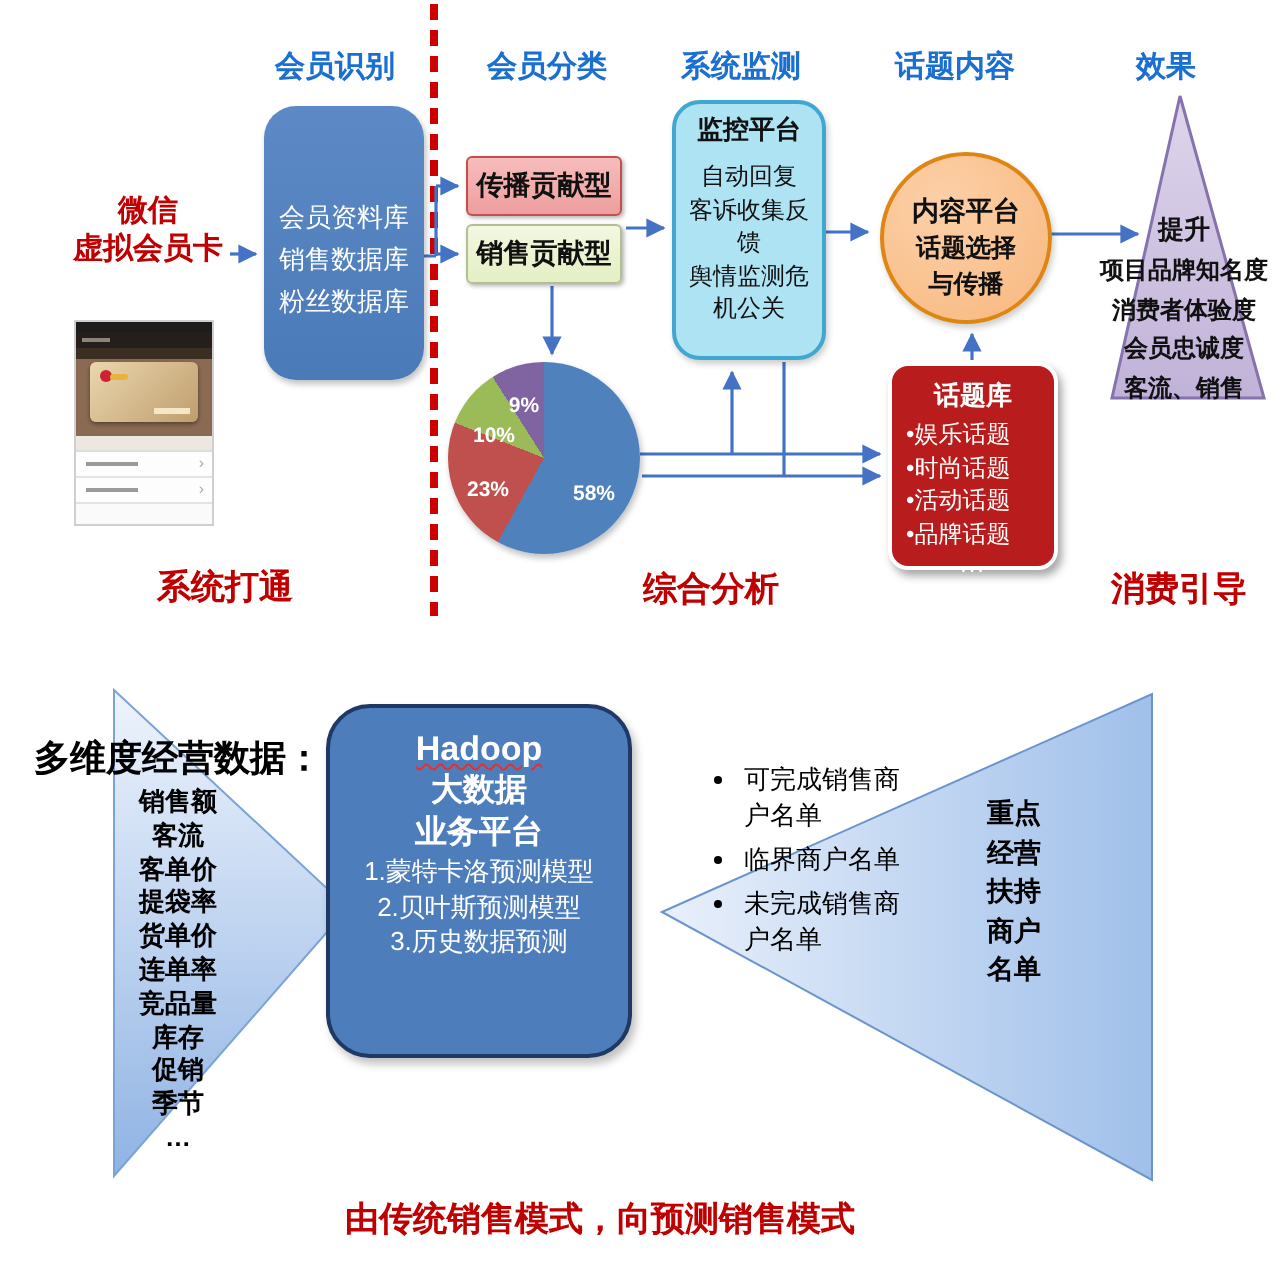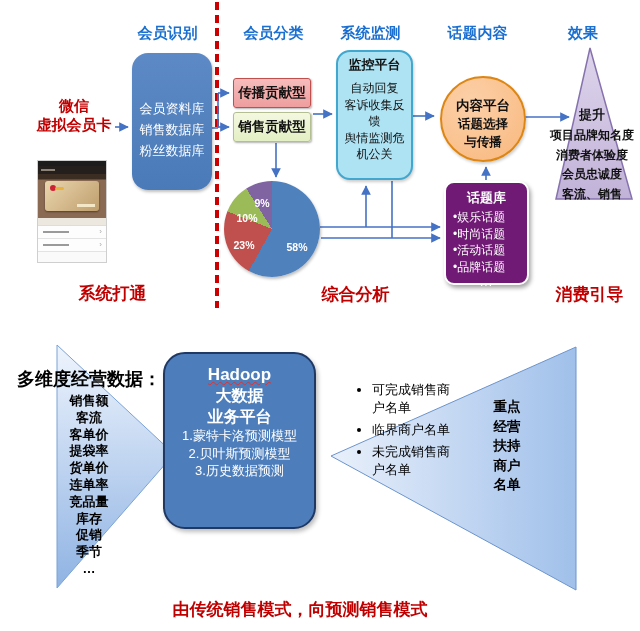--- a/index.html
+++ b/index.html
@@ -20,21 +20,21 @@
   .class-box.sales{left:233px;top:112px;background:linear-gradient(180deg,#F3F8E0,#E3EFC4);border:1.5px solid #B3BE93;}
   .monitor-box{left:336px;top:50px;width:77px;height:130px;border-radius:14px;background:#AEE3F4;
     border:2px solid #41A7CE;box-shadow:1px 2px 3px rgba(0,0,0,.2);box-sizing:border-box;text-align:center;padding-top:4px;}
   .monitor-box .t{font-size:13px;font-weight:bold;color:#111;margin-bottom:6px;}
   .monitor-box .i{font-size:12px;color:#111;line-height:16.5px;width:66px;margin:0 auto;}
   .circle{left:440px;top:76px;width:86px;height:86px;border-radius:50%;
     background:radial-gradient(circle at 35% 30%,#FCD0A8,#F8B87E);border:2px solid #DD8613;
     box-shadow:1px 2px 3px rgba(0,0,0,.2);box-sizing:border-box;text-align:center;padding-top:19px;}
   .circle .t{font-size:13.5px;font-weight:bold;color:#111;}
   .circle .l{font-size:12.5px;font-weight:600;color:#111;line-height:18px;}
-  .topic-box{left:444px;top:181px;width:85px;height:104px;border-radius:10px;background:#701a75;
+  .topic-box{left:444px;top:181px;width:85px;height:104px;border-radius:10px;background:#b91c1c;
     border:2px solid #fff;box-shadow:2px 3px 4px rgba(0,0,0,.35);box-sizing:border-box;color:#fff;padding-top:6px;}
   .topic-box .t{font-size:13px;font-weight:bold;text-align:center;margin-bottom:2px;}
   .topic-box .i{font-size:12px;line-height:16.5px;padding-left:7px;}
   .topic-box .more{font-size:12px;text-align:center;letter-spacing:1px;}
   
   .pie{left:224px;top:181px;width:96px;height:96px;border-radius:50%;box-shadow:1px 2px 3px rgba(0,0,0,.25);}
   .pie span{position:absolute;transform:translate(-50%,-50%);font-size:10.5px;font-weight:bold;color:#fff;}
   
   .effect-text{left:542px;top:106px;width:100px;text-align:center;color:#111;}
   .effect-text .t{font-size:13px;font-weight:bold;margin-bottom:2px;}

